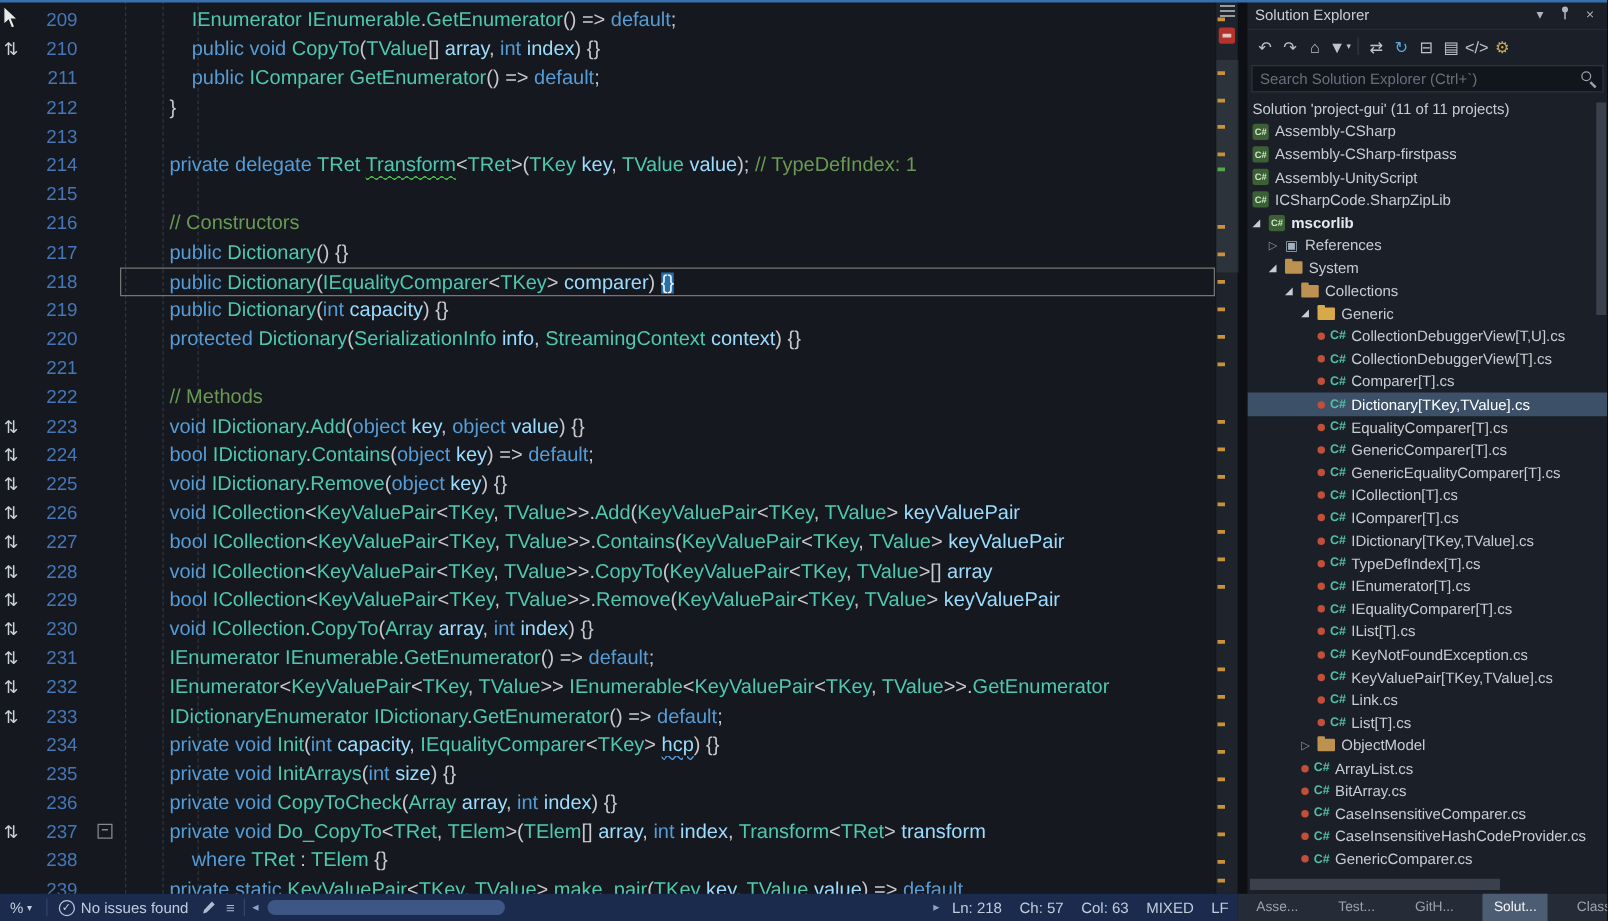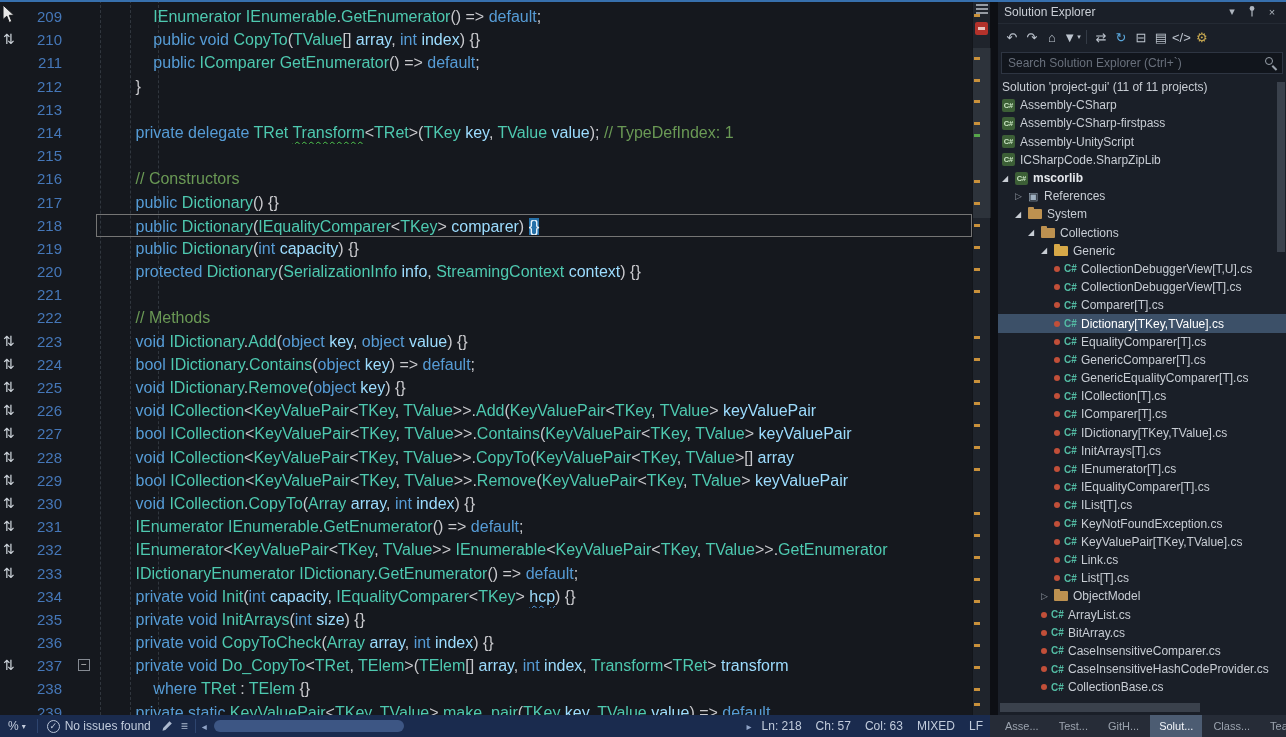--- a/index.html
+++ b/index.html
@@ -92,21 +92,21 @@
   .sb-sep { width:1px; height:14px; background:#2E456F; margin:0 3px; flex:0 0 1px; }
   #sb-zoom { display:flex; align-items:center; gap:3px; padding:0 8px; }
   #sb-zoom .caret { font-size:8px; }
   .check-circle { width:13px; height:13px; border:1px solid #BBC6D8; border-radius:50%; font-size:9px;
                   line-height:11px; text-align:center; display:inline-block; margin-right:5px; }
   #sb-issues { display:flex; align-items:center; padding:0 6px; }
   .mini-icon { margin:0 4px; color:#ADBACF; font-size:12px; display:flex; align-items:center; }
   .hs-arrow { color:#8FA3C6; font-size:10px; padding:0 3px; }
   #hs-track { flex:1; height:22px; position:relative; margin:0 2px; }
   #hs-thumb { position:absolute; left:2px; top:5px; width:36%; height:12px; border-radius:6px; background:#3D5684; }
-  #sb-tabs { width:296px; background:#262C37; display:flex; align-items:stretch; padding-left:6px; gap:2px; }
+  #sb-tabs { width:296px; background:#262C37; display:flex; align-items:stretch; padding-left:6px; gap:14px; }
   .panel-tab { padding:0 9px; font-size:11px; color:#9BA3AE; display:flex; align-items:center; }
   .panel-tab.active { background:#4C5C72; color:#F2F5F9; }
 </style>
 </head>
 <body>
 
 <div id="root">
   <div id="top-line"></div>
 
   <div id="editor">
@@ -469,21 +469,21 @@
           <span class="tree-label">IComparer[T].cs</span>
         </div>
         <div class="tree-row" style="padding-left: 56px;">
           <span class="scdot"></span>
           <span class="csicon">C#</span>
           <span class="tree-label">IDictionary[TKey,TValue].cs</span>
         </div>
         <div class="tree-row" style="padding-left: 56px;">
           <span class="scdot"></span>
           <span class="csicon">C#</span>
-          <span class="tree-label">InitArrays[T].cs</span>
+          <span class="tree-label">TypeDefIndex[T].cs</span>
         </div>
         <div class="tree-row" style="padding-left: 56px;">
           <span class="scdot"></span>
           <span class="csicon">C#</span>
           <span class="tree-label">IEnumerator[T].cs</span>
         </div>
         <div class="tree-row" style="padding-left: 56px;">
           <span class="scdot"></span>
           <span class="csicon">C#</span>
           <span class="tree-label">IEqualityComparer[T].cs</span>
@@ -534,21 +534,21 @@
           <span class="tree-label">CaseInsensitiveComparer.cs</span>
         </div>
         <div class="tree-row" style="padding-left: 43px;">
           <span class="scdot"></span>
           <span class="csicon">C#</span>
           <span class="tree-label">CaseInsensitiveHashCodeProvider.cs</span>
         </div>
         <div class="tree-row" style="padding-left: 43px;">
           <span class="scdot"></span>
           <span class="csicon">C#</span>
-          <span class="tree-label">CollectionBase.cs</span>
+          <span class="tree-label">GenericComparer.cs</span>
         </div>
       </div>
     <div id="se-vscroll">
       <div id="se-vthumb"></div>
     </div>
     <div id="se-hscroll">
       <div id="se-hthumb"></div>
     </div>
   </div>
 

